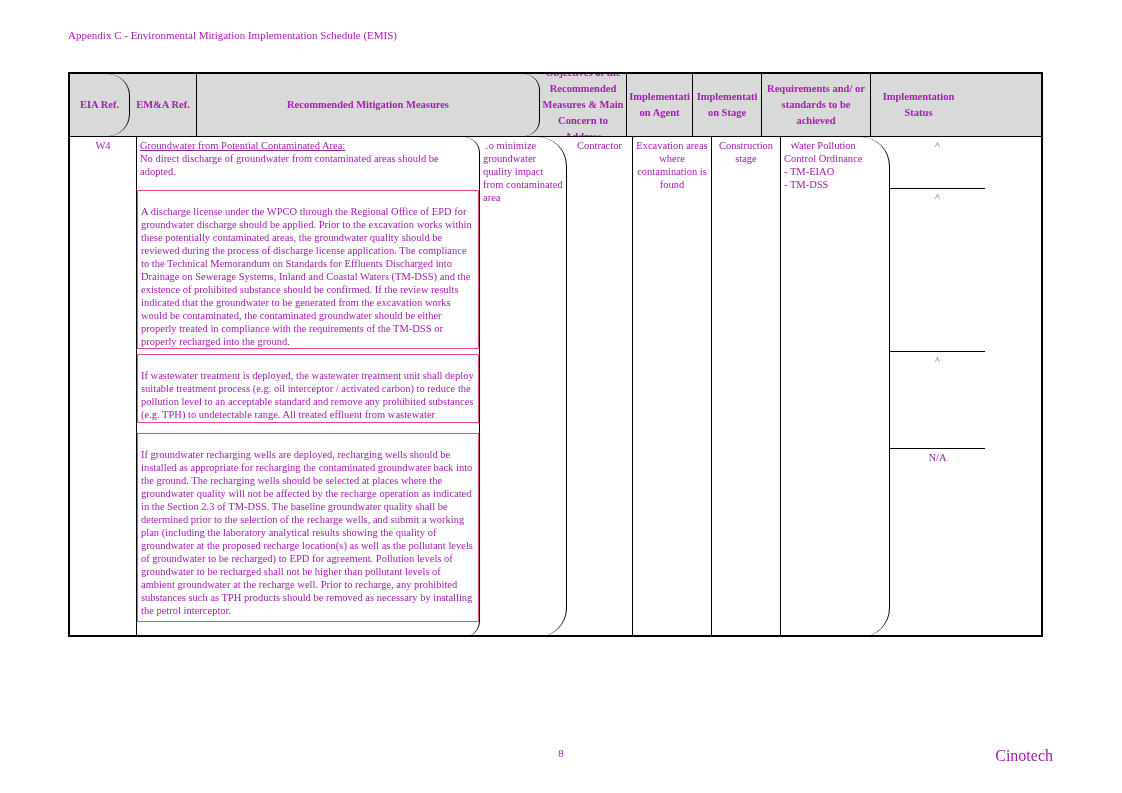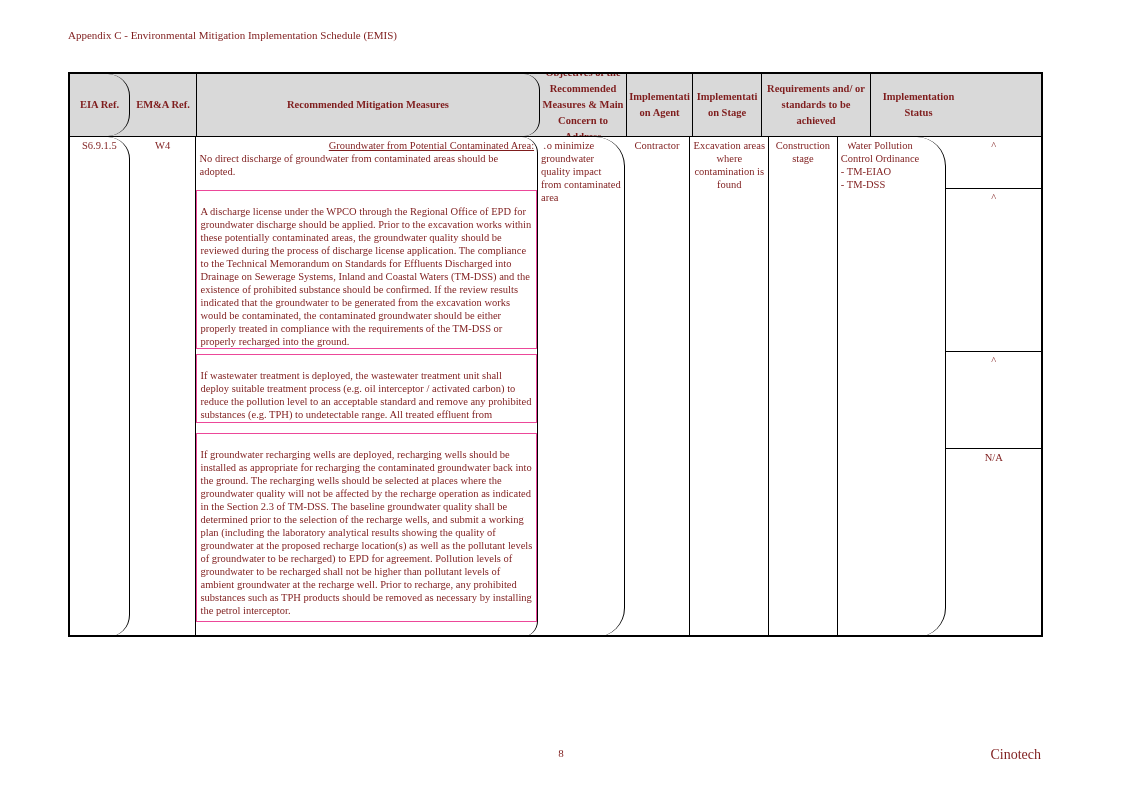--- a/index.html
+++ b/index.html
@@ -1,18 +1,18 @@
 <!DOCTYPE html>
 <html><head>
 <meta charset="utf-8">
 <style>
   html,body { margin:0; padding:0; background:#e8e8e8; }
   .page {
     position:relative; width:1122px; height:793px; background:#ffffff;
-    font-family:"Liberation Serif","DejaVu Serif",serif; color:#7f1d1d;
+    font-family:"Liberation Serif","DejaVu Serif",serif; color:#a21caf;
     overflow:hidden; margin:0 auto;
   }
   .appendix-title { position:absolute; left:68px; top:29px; font-size:11px; }
 
   .tbl {
     position:absolute; left:68px; top:72px; width:975px; height:565px;
     border:2px solid #000; box-sizing:border-box; font-size:10.5px; line-height:13px;
   }
   .thead { display:flex; height:63px; background:#d9d9d9; border-bottom:1px solid #000; box-sizing:border-box; }
   .tbody { display:flex; height:500px; }
@@ -26,34 +26,34 @@
     font-weight:bold; padding:6px 2px; line-height:16px; overflow-wrap:break-word; word-break:break-word;
   }
   .th > div { width:100%; }
 
   .cell { padding-top:2px; }
   .center { text-align:center; }
   .left { text-align:left; padding-left:3px; padding-right:2px;border-radius:29px; }
 
   
   .m-block0 { height:53px; box-sizing:border-box; padding:2px 3px 0 3px; }
-  .m-heading { text-decoration:underline;text-align:right; }
+  .m-heading { text-decoration:underline; }
   .m-box { box-sizing:border-box; border:1px solid #ec4899; padding:14px 3px; overflow:hidden; }
   .m-box1 { height:159px; }
   .m-box2 { height:69px; margin-top:5px; }
   .m-box3 { height:189px; margin-top:10px; }
 
   
   .s-cell { box-sizing:border-box; border-bottom:1px solid #000; text-align:center; padding-top:2px; font-size:10.5px; }
   .s1 { height:52px; } .s2 { height:163px; } .s3 { height:97px; } .s4 { height:188px; border-bottom:none; }
 
   .req-line { margin:0; }
 
   .page-number { position:absolute; left:0; right:0; top:747px; text-align:center; font-size:11px; }
-  .company { position:absolute; right:81px; top:747px; font-size:14px; }
+  .company { position:absolute; right:69px; top:747px; font-size:16px; }
 </style>
 </head>
 <body>
 
 <div class="page">
 
   <div class="appendix-title">Appendix C - Environmental Mitigation Implementation Schedule (EMIS)</div>
 
   <div class="tbl">
 
@@ -79,21 +79,20 @@
       <div class="col c8 th">
           <div>Requirements and/ or standards to be achieved</div>
         </div>
       <div class="col c9 th">
           <div>Implementation Status</div>
         </div>
     </div>
 
     <div class="tbody">
 
-      <div class="col c1 cell center">S6.9.1.5</div>
 
       <div class="col c2 cell center">W4</div>
 
       <div class="col c3">
         <div class="m-block0">
           <div class="m-heading">Groundwater from Potential Contaminated Area:</div>
           <div>No direct discharge of groundwater from contaminated areas should be adopted.</div>
         </div>
         <div class="m-box m-box1">A discharge license under the WPCO through the Regional Office of EPD for groundwater discharge should be applied. Prior to the excavation works within these potentially contaminated areas, the groundwater quality should be reviewed during the process of discharge license application. The compliance to the Technical Memorandum on Standards for Effluents Discharged into Drainage on Sewerage Systems, Inland and Coastal Waters (TM-DSS) and the existence of prohibited substance should be confirmed. If the review results indicated that the groundwater to be generated from the excavation works would be contaminated, the contaminated groundwater should be either properly treated in compliance with the requirements of the TM-DSS or properly recharged into the ground.</div>
         <div class="m-box m-box2">If wastewater treatment is deployed, the wastewater treatment unit shall deploy suitable treatment process (e.g. oil interceptor / activated carbon) to reduce the pollution level to an acceptable standard and remove any prohibited substances (e.g. TPH) to undetectable range. All treated effluent from wastewater treatment plant shall meet the requirements as stated in TM-DSS and should be discharged into the foul sewers.</div>

